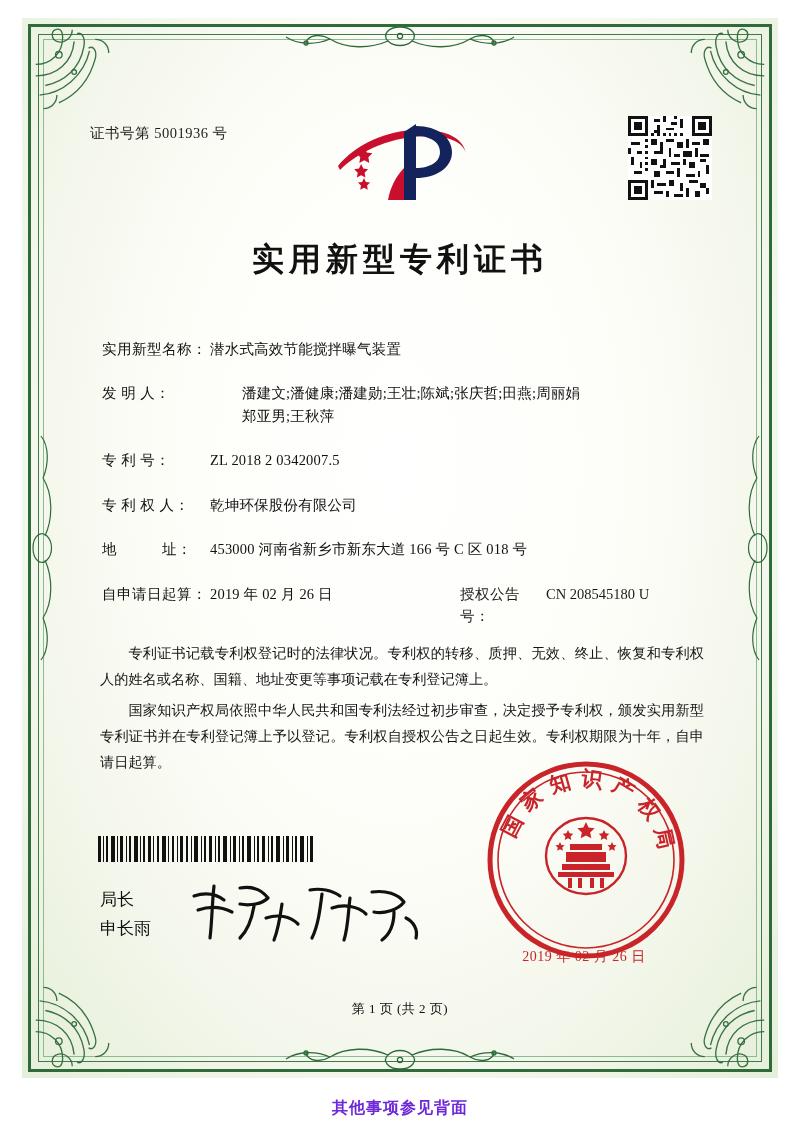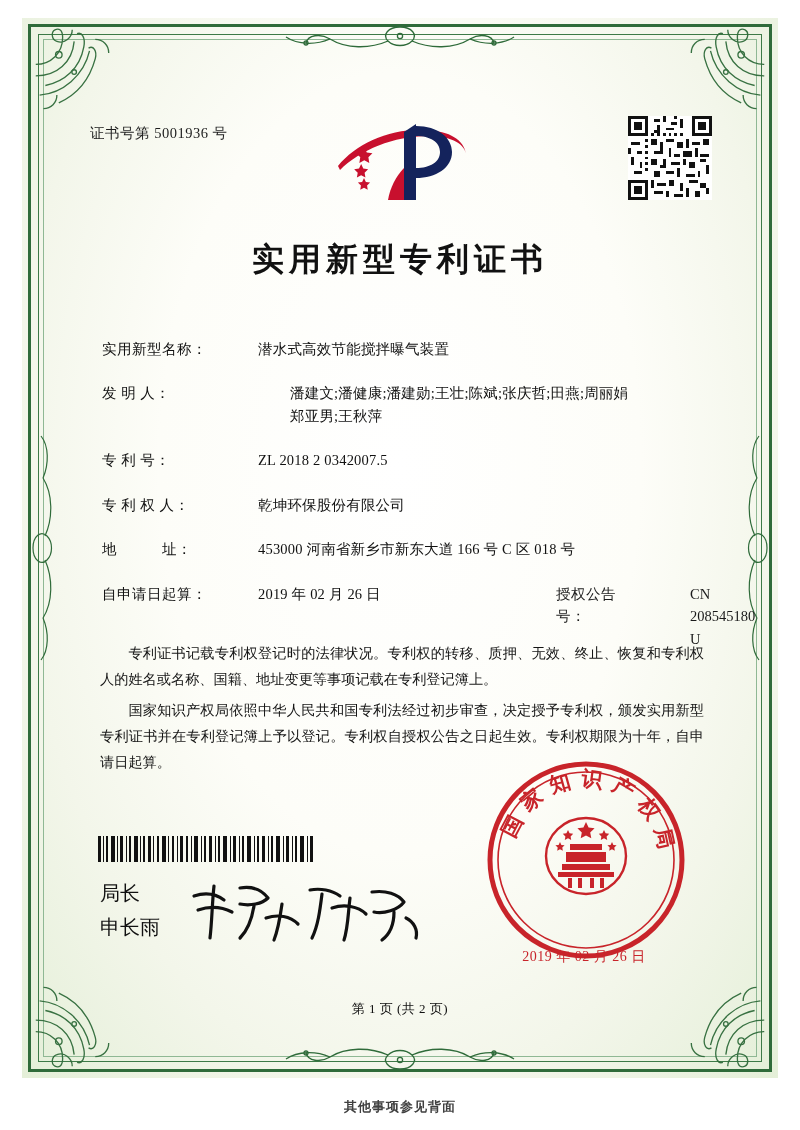--- a/index.html
+++ b/index.html
@@ -146,21 +146,20 @@
     left: 40px;
     right: 34px;
     top: 280px;
   }
   .field-row {
     display: flex;
     align-items: flex-start;
     margin-bottom: 22px;
     font-size: 14.5px;
     line-height: 1.55;
-    gap: 48px;
   }
   .field-label {
     width: 108px;
     flex: none;
     color: #111;
     letter-spacing: .5px;
     white-space: pre;
   }
   .field-value {
     flex: 1;
@@ -201,21 +200,21 @@
     width: 216px;
     height: 26px;
   }
   .barcode svg { display: block; width: 100%; height: 100%; }
 
   
   .sign-block {
     position: absolute;
     left: 38px;
     bottom: 94px;
-    font-size: 20px;
+    font-size: 17px;
     line-height: 1.7;
     color: #111;
   }
   .handwriting {
     position: absolute;
     left: 120px;
     bottom: 92px;
     width: 250px;
     height: 72px;
     color: #111;
@@ -253,23 +252,23 @@
     color: #111;
     letter-spacing: .5px;
   }
 
   
   .outer-note {
     position: absolute;
     left: 0; right: 0;
     top: 1098px;
     text-align: center;
-    font-size: 13px;
+    font-size: 16px;
     font-weight: 700;
-    color: #404040;
+    color: #6d28d9;
     letter-spacing: 1px;
   }
 </style>
 </head>
 <body>
 
 <div class="certificate">
 
   <div class="frame-outer"></div>
   <div class="frame-inner"></div>

